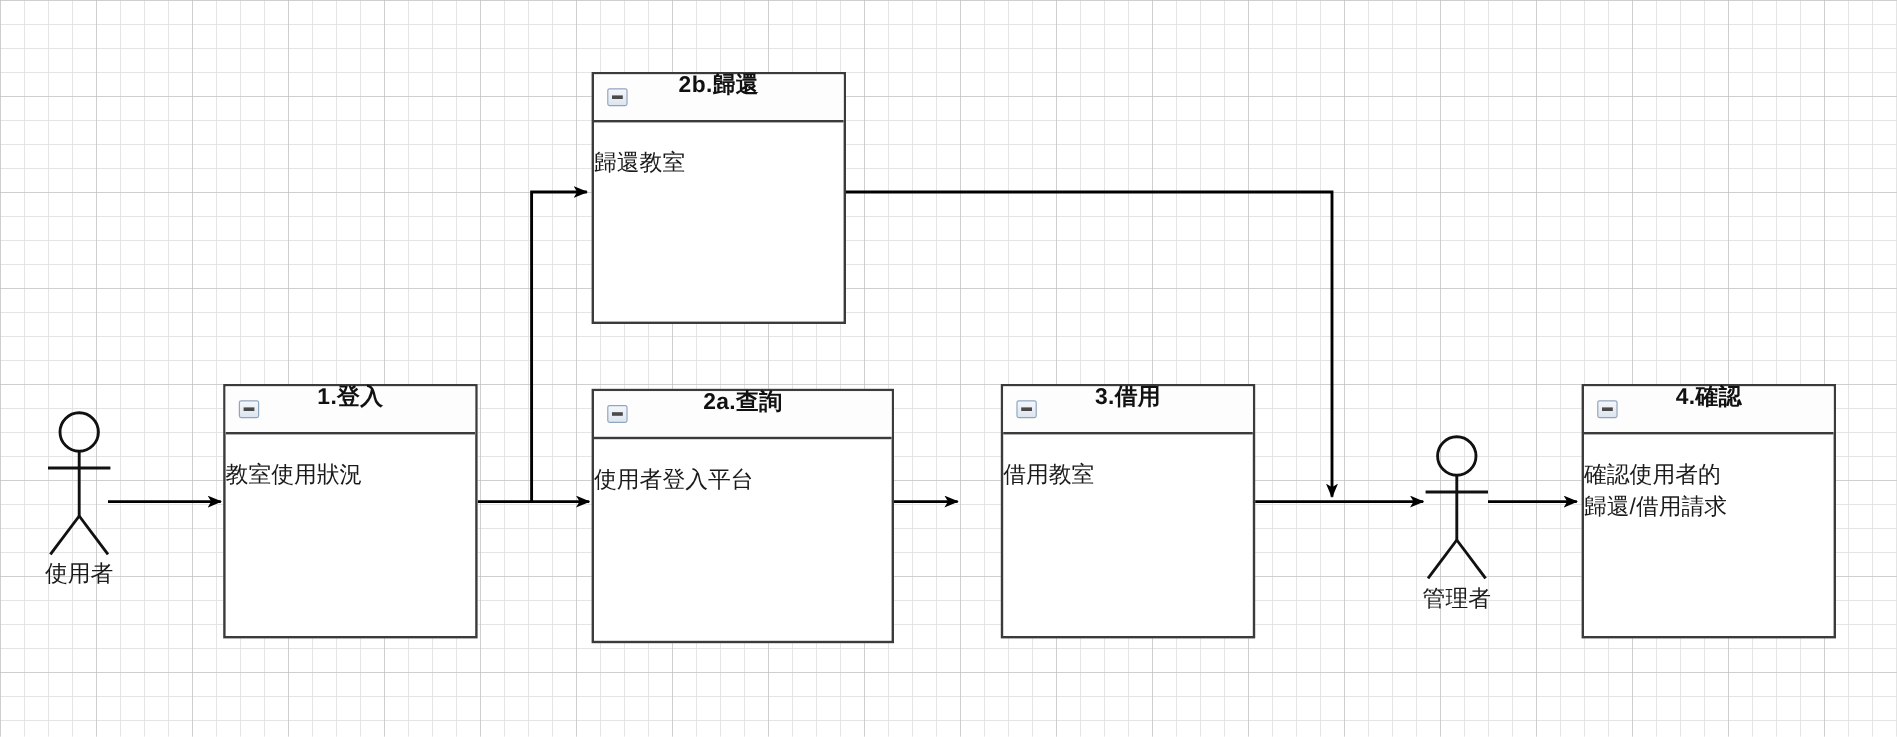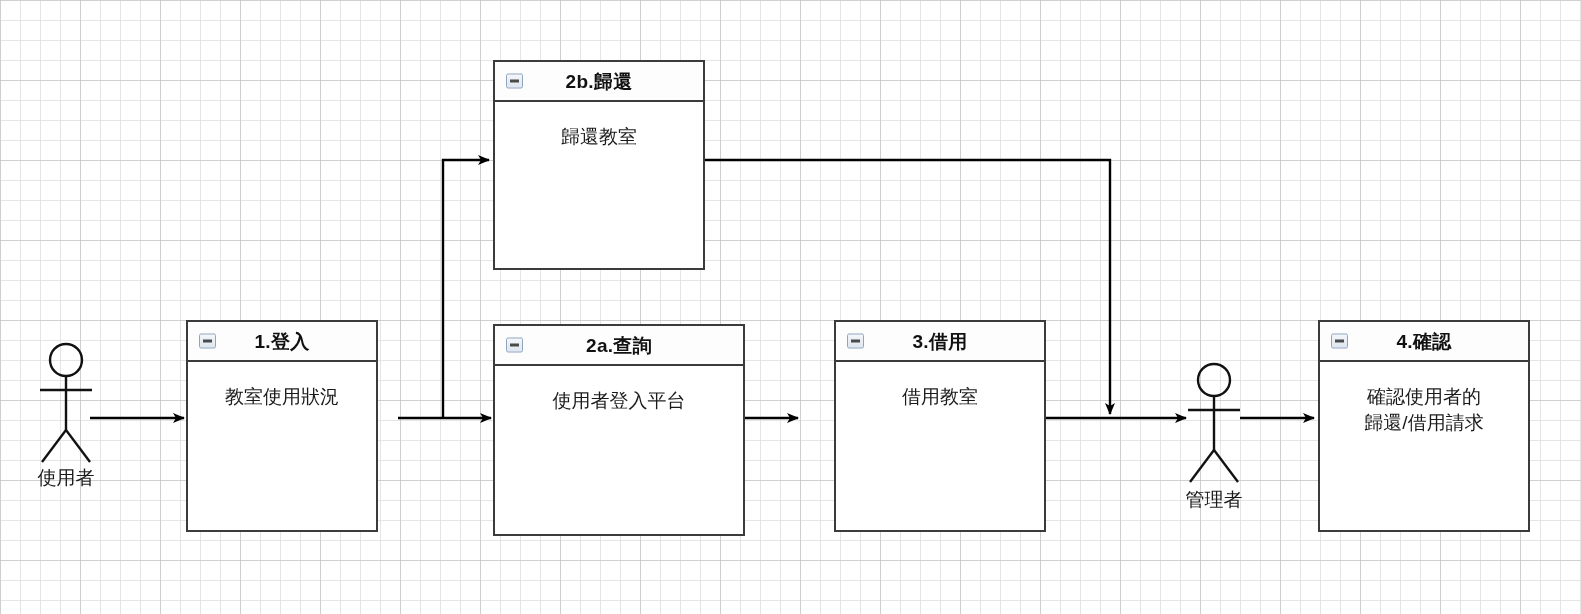--- a/index.html
+++ b/index.html
@@ -42,21 +42,20 @@
     flex-direction: column;
   }
   .node-header {
     position: relative;
     box-sizing: border-box;
     height: 40px;
     flex: 0 0 40px;
     border-bottom: 2px solid #3b3b3b;
     background: #fdfdfd;
     display: flex;
-    align-items: center;
     justify-content: center;
   }
   .node-title {
     font-size: 19px;
     font-weight: bold;
     color: #111111;
     letter-spacing: 0.3px;
     line-height: 1;
     white-space: nowrap;
   }
@@ -83,21 +82,20 @@
   }
   .node-body {
     flex: 1 1 auto;
     position: relative;
   }
   .node-body-text {
     position: absolute;
     left: 0;
     right: 0;
     top: 22px;
-    text-align: center;
     font-size: 19px;
     color: #1a1a1a;
     line-height: 1.35;
     white-space: pre-line;
   }
 
   
   .actor {
     position: absolute;
   }
@@ -160,21 +158,21 @@
         <circle cx="42" cy="18" r="16"></circle>
         <line x1="42" y1="34" x2="42" y2="88"></line>
         <line x1="16" y1="48" x2="68" y2="48"></line>
         <line x1="42" y1="88" x2="18" y2="120"></line>
         <line x1="42" y1="88" x2="66" y2="120"></line>
       </g>
     </svg>
     <div class="actor-label" style="top:128px;">管理者</div>
   </div>
 
-  <div class="node" style="left:186px; top:320px; width:192px; height:212px;">
+  <div class="node" style="left:186px; top:320px; width:212px; height:212px;">
     <div class="node-header">
       <span class="collapse-icon">
           <span class="bar"></span>
         </span>
       <span class="node-title">1.登入</span>
     </div>
     <div class="node-body">
       <div class="node-body-text">教室使用狀況</div>
     </div>
   </div>

